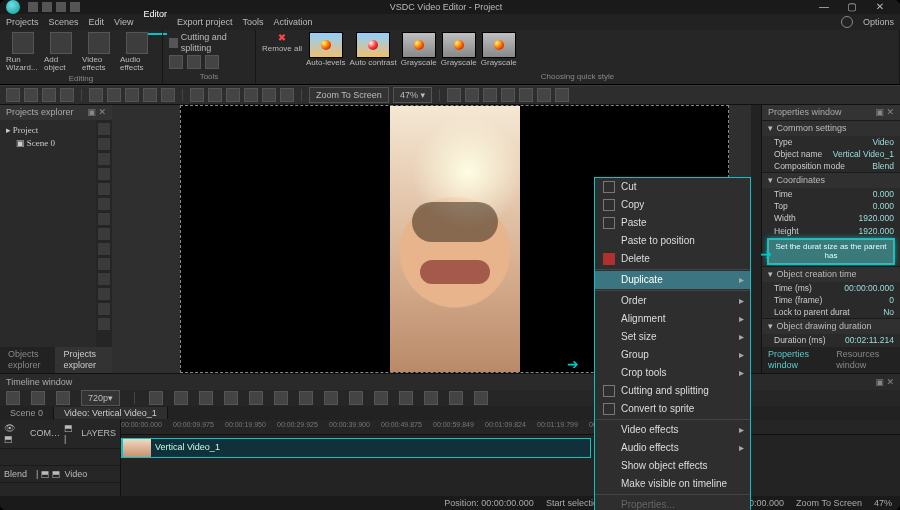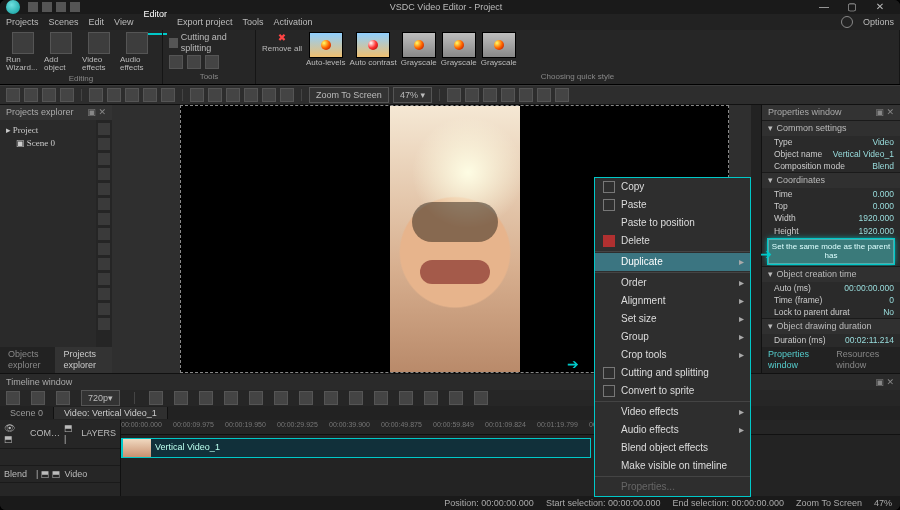--- a/index.html
+++ b/index.html
@@ -288,20 +288,24 @@
       <div class="canvasInner">
         <div class="photo"></div>
       </div>
       <div class="arrowL"></div>
 
       <div class="ctxmenu">
         <div class="arrowL">➔</div>
         <div class="arrowR">➔</div>
         <div class="mi">
             <div class="icn"></div>
+            <span>Cut</span>
+          </div>
+        <div class="mi">
+            <div class="icn"></div>
             <span>Copy</span>
           </div>
         <div class="mi">
             <div class="icn"></div>
             <span>Paste</span>
           </div>
         <div class="mi">
             <div class="icn" style="opacity:0"></div>
             <span>Paste to position</span>
           </div>
@@ -355,21 +359,21 @@
             <span>Video effects</span>
             <span class="arr">▸</span>
           </div>
         <div class="mi">
             <div class="icn" style="opacity:0"></div>
             <span>Audio effects</span>
             <span class="arr">▸</span>
           </div>
         <div class="mi">
             <div class="icn" style="opacity:0"></div>
-            <span>Blend object effects</span>
+            <span>Show object effects</span>
           </div>
         <div class="mi">
             <div class="icn" style="opacity:0"></div>
             <span>Make visible on timeline</span>
           </div>
         <div class="sep"></div>
         <div class="mi dis">
             <div class="icn" style="opacity:0"></div>
             <span>Properties...</span>
           </div>
@@ -406,24 +410,24 @@
             <span class="v">0.000</span>
           </div>
         <div class="prow">
             <span>Width</span>
             <span class="v">1920.000</span>
           </div>
         <div class="prow">
             <span>Height</span>
             <span class="v">1920.000</span>
           </div>
-        <div class="pbtn hl">Set the same mode as the parent has</div>
+        <div class="pbtn hl">Set the durat size as the parent has</div>
         <div class="sect">▾ <span>Object creation time</span></div>
         <div class="prow">
-            <span>Auto (ms)</span>
+            <span>Time (ms)</span>
             <span class="v">00:00:00.000</span>
           </div>
         <div class="prow">
             <span>Time (frame)</span>
             <span class="v">0</span>
           </div>
         <div class="prow">
             <span>Lock to parent durat</span>
             <span class="v">No</span>
           </div>

